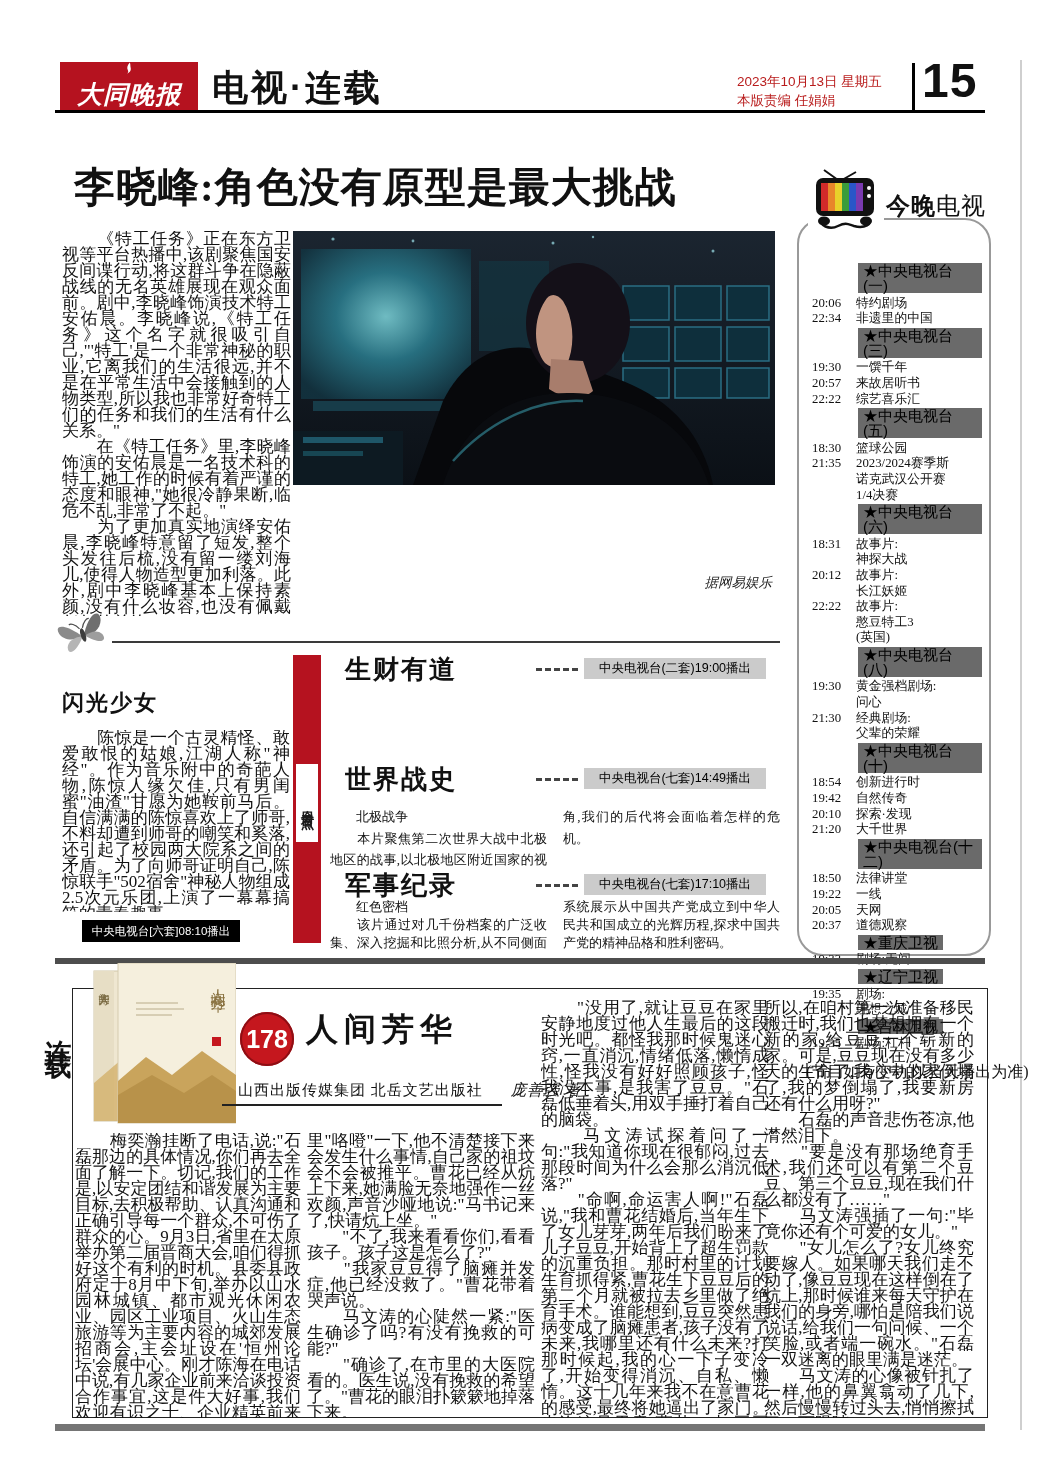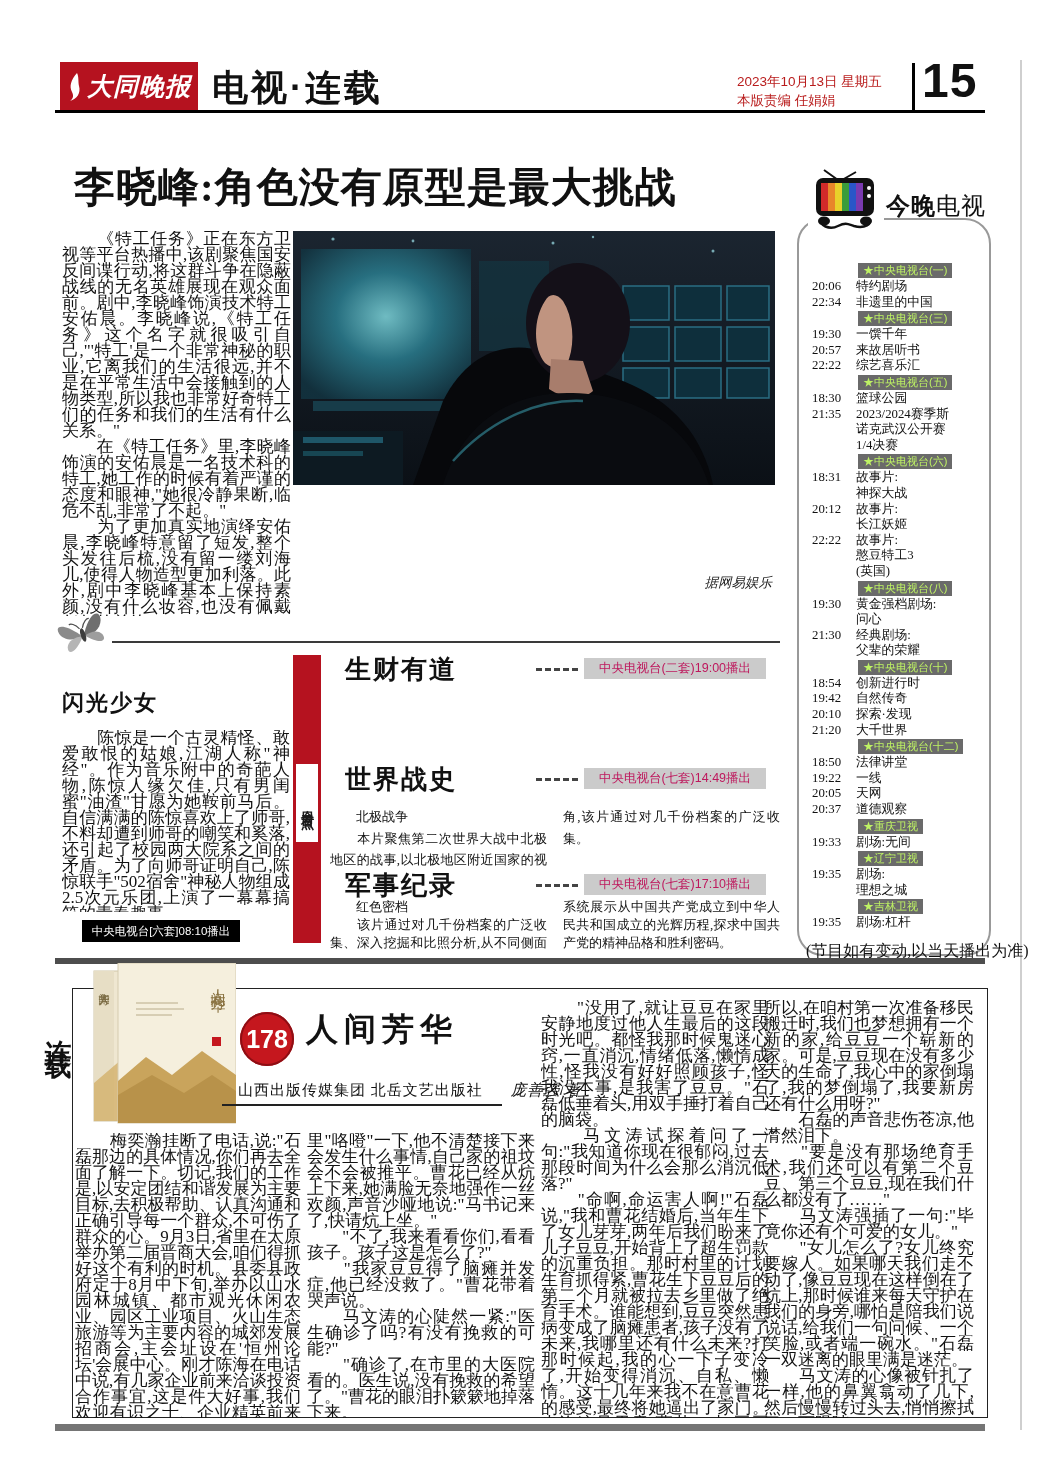--- a/index.html
+++ b/index.html
@@ -1,18 +1,18 @@
 <!DOCTYPE html>
 <html><head>
 <meta charset="utf-8">
 <style>
   html,body{margin:0;padding:0;background:#e8e8e8;}
   #page{position:relative;width:1038px;height:1476px;background:#fff;margin:0 auto;
         font-family:"Liberation Serif","DejaVu Serif",serif;color:#111;overflow:hidden;}
-  .abs{position:absolute;}
+  .abs{position:absolute;flex-direction:column;}
   
   .logo-box{left:60px;top:62px;width:138px;height:49px;background:#b5121f;color:#fff;
             display:flex;align-items:center;justify-content:center;gap:4px;}
   .logo-text{font-style:italic;font-weight:bold;font-size:25px;letter-spacing:1px;white-space:nowrap;}
   .section-title{left:212px;top:64px;font-family:"Liberation Sans","DejaVu Sans",sans-serif;
                  font-weight:900;font-size:36px;letter-spacing:3px;}
   .date-block{left:737px;top:72px;font-family:"Liberation Sans","DejaVu Sans",sans-serif;
               font-size:13.5px;line-height:19px;color:#b91c1c;}
   .pageno-divider{left:912px;top:63px;width:2.5px;height:47px;background:#000;}
   .page-no{left:922px;top:53px;font-family:"Liberation Sans","DejaVu Sans",sans-serif;
@@ -35,21 +35,21 @@
   .spot-title{left:62px;top:688px;font-size:22px;font-weight:900;letter-spacing:2px;}
   .spot-body{left:62px;top:730px;width:228px;height:182px;overflow:hidden;}
   .spot-footer{left:82px;top:920px;width:158px;height:22px;background:#000;color:#fff;
                font-size:11.5px;line-height:22px;text-align:center;font-family:"Liberation Sans",sans-serif;}
   .red-bar{left:293px;top:655px;width:28px;height:288px;background:#b5121f;}
   .red-bar-label{left:296px;top:764px;width:22px;height:78px;background:#fff;
                  writing-mode:vertical-rl;text-orientation:upright;font-size:13.5px;font-weight:bold;
                  color:#1a1a1a;display:flex;align-items:center;justify-content:center;letter-spacing:2px;}
   .hl-title{font-size:26px;font-weight:900;letter-spacing:2px;}
   .hl-dash{border-top:3px dashed #444;width:42px;}
-  .hl-banner{width:182px;height:21px;background:#cbcbcb;color:#be185d;font-size:12.5px;line-height:21px;
+  .hl-banner{width:182px;height:21px;background:#cbcbcb;color:#000000;font-size:12.5px;line-height:21px;
              text-align:center;font-family:"Liberation Sans",sans-serif;}
   .hl-body{width:450px;height:68px;column-count:2;column-gap:16px;column-fill:auto;
            font-size:13px;line-height:21.5px;overflow:hidden;}
   
   .thick-bar1{left:55px;top:958px;width:930px;height:6px;background:#4d4d4d;}
   .thick-bar2{left:55px;top:1424px;width:930px;height:7px;background:#757575;}
   
   .serial-frame{left:72px;top:988px;width:914px;height:428px;border:1.5px solid #222;}
   .serial-label{left:46px;top:1018px;width:30px;height:120px;writing-mode:vertical-rl;text-orientation:upright;
                 font-size:27px;font-weight:900;letter-spacing:12px;}
@@ -64,22 +64,22 @@
   .ser-c1{left:75px;top:1133px;width:226px;height:285px;overflow:hidden;}
   .ser-c2{left:307px;top:1133px;width:228px;height:285px;overflow:hidden;}
   .ser-c3{left:541px;top:1000px;width:228px;height:418px;overflow:hidden;}
   .ser-c4{left:764px;top:1000px;width:210px;height:418px;overflow:hidden;}
   
   .guide-frame{left:797px;top:218px;width:190px;height:734px;border:2px solid #999;border-radius:26px;}
   .guide-title{left:886px;top:190px;font-size:24px;letter-spacing:1px;white-space:nowrap;}
   .guide-title b{font-weight:900;}
   .tv-icon{left:808px;top:168px;background:#fff;}
   .guide-list{left:806px;top:262px;width:176px;font-size:12.8px;line-height:15.6px;}
-  .ch-header{background:#6a6a6a;color:#bef264;display:inline-block;padding:0 5px;margin:1px 0 1px 52px;
-             font-family:"Liberation Sans",sans-serif;font-size:11px;line-height:15px;}
+  .ch-header{background:#6a6a6a;color:#000000;display:inline-block;padding:0 5px;margin:1px 0 1px 52px;
+             font-family:"Liberation Sans",sans-serif;font-size:15px;line-height:15px;}
   .prog-row{display:flex;}
   .prog-time{width:44px;flex:none;padding-left:6px;}
   .prog-title{white-space:pre-line;flex:1;}
   .guide-note{margin-top:12px;font-size:16px;text-align:center;white-space:nowrap;}
 </style>
 </head>
 <body>
 
 <div id="page">
 
@@ -176,21 +176,21 @@
   <div class="abs red-bar-label">今日看点</div>
 
   <div class="abs hl-title" style="left:345px;top:652px;">生财有道</div>
   <div class="abs hl-dash" style="left:536px;top:668px;"></div>
   <div class="abs hl-banner" style="left:584px;top:658px;">中央电视台(二套)19:00播出</div>
 
   <div class="abs hl-title" style="left:345px;top:762px;">世界战史</div>
   <div class="abs hl-dash" style="left:536px;top:778px;"></div>
   <div class="abs hl-banner" style="left:584px;top:768px;">中央电视台(七套)14:49播出</div>
   <div class="abs body-text hl-body" style="left:330px;top:806px;">　　北极战争
-　　本片聚焦第二次世界大战中北极地区的战事,以北极地区附近国家的视角,该片通过对几千份档案的广泛收集。</div>
+　　本片聚焦第二次世界大战中北极地区的战事,以北极地区附近国家的视角,我们的后代将会面临着怎样的危机。</div>
 
   <div class="abs hl-title" style="left:345px;top:868px;">军事纪录</div>
   <div class="abs hl-dash" style="left:536px;top:884px;"></div>
   <div class="abs hl-banner" style="left:584px;top:874px;">中央电视台(七套)17:10播出</div>
   <div class="abs body-text hl-body" style="left:330px;top:898px;height:56px;line-height:18px;">　　红色密档
 　　该片通过对几千份档案的广泛收集、深入挖掘和比照分析,从不同侧面系统展示从中国共产党成立到中华人民共和国成立的光辉历程,探求中国共产党的精神品格和胜利密码。</div>
 
   <div class="abs guide-frame"></div>
   <div class="abs tv-icon">
     <svg width="76" height="62" viewBox="0 0 76 62">

